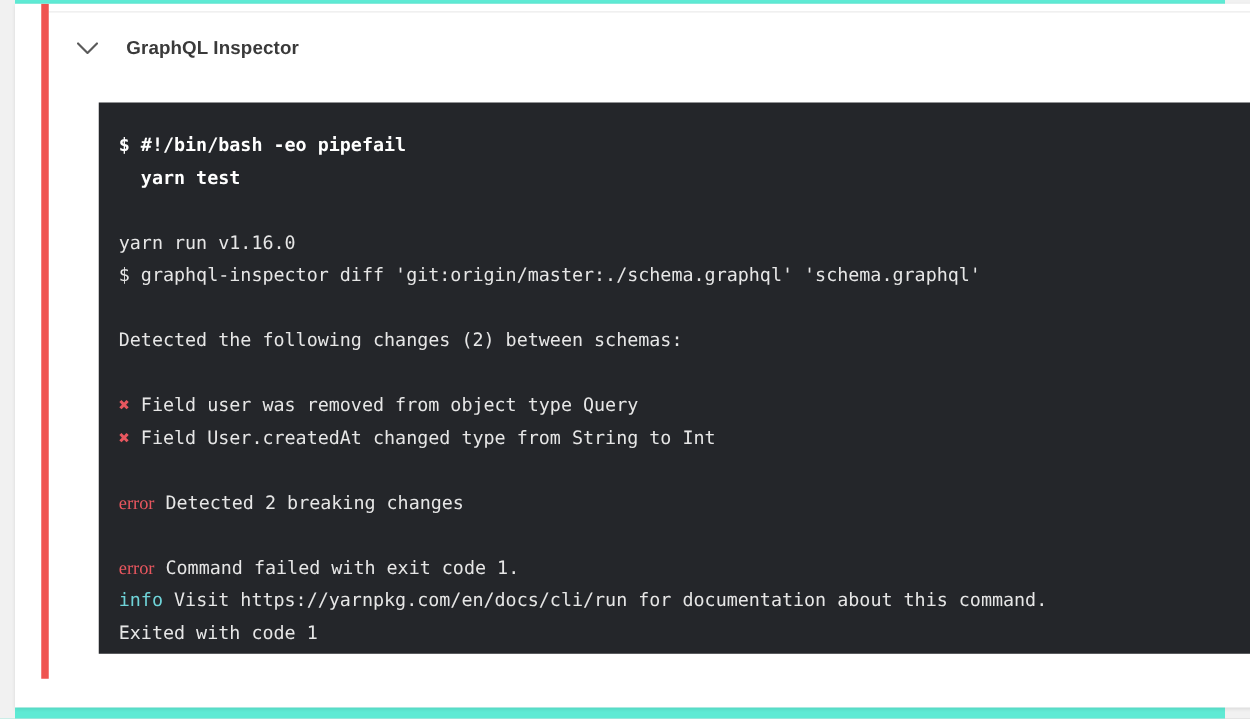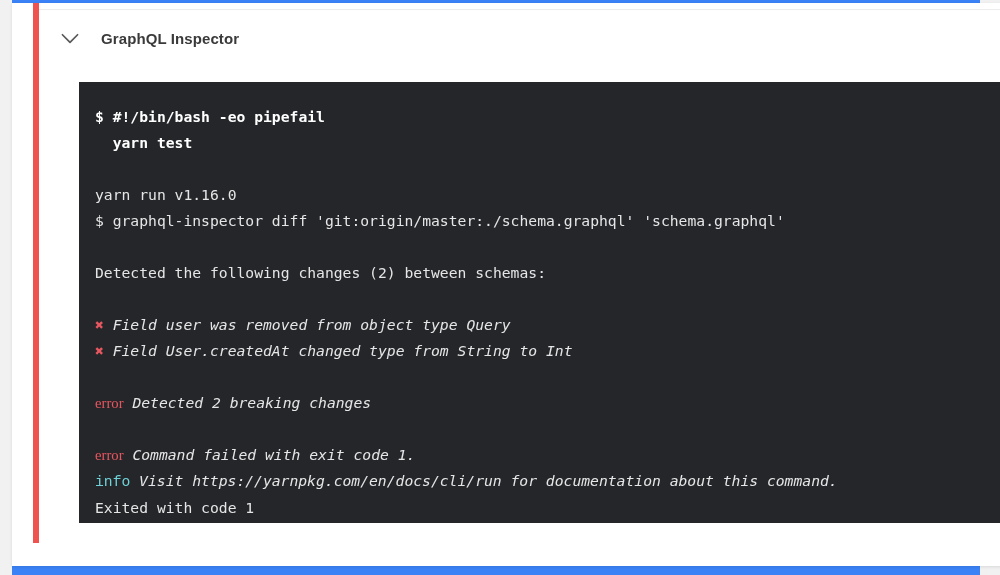--- a/index.html
+++ b/index.html
@@ -11,21 +11,21 @@
     overflow: hidden;
     background: #f1f1f1;
     font-family: "Liberation Sans", sans-serif;
   }
 
   
   #page {
     position: relative;
     width: 980px;
     height: 575px;
-    background: #3b82f6;
+    background: #5eead4;
   }
 
   
   #left-gutter {
     position: absolute;
     left: 0; top: 0;
     width: 12px; height: 575px;
     background: #f1f1f1;
   }
 
@@ -102,23 +102,23 @@
     font-family: "DejaVu Sans Mono", "Liberation Mono", monospace;
     font-size: 14.7px;
     line-height: 26px;
     color: #e6e6e6;
     white-space: pre;
   }
   .line { white-space: pre; }
   .line.blank { height: 26px; }
   .line.cmd { font-weight: bold; color: #ffffff; }
   .tok-error { color: #e8575f; font-family: Liberation Serif, serif; }
-  .tok-info  { color: #6fd3d8; font-family: Liberation Mono, monospace; }
+  .tok-info  { color: #6fd3d8; }
   .tok-x     { color: #e8575f; font-weight: bold; }
-  .tok-text  { color: #e6e6e6; font-style: italic; }
+  .tok-text  { color: #e6e6e6; }
 </style>
 </head>
 <body>
 
 <div id="page">
 
   <div id="left-gutter"></div>
 
   <div id="log-card">
 

